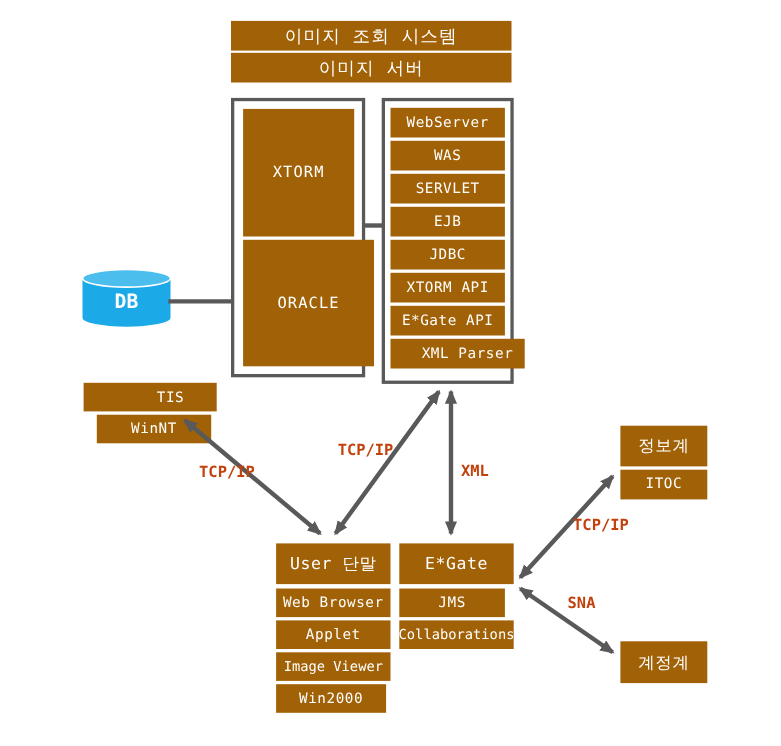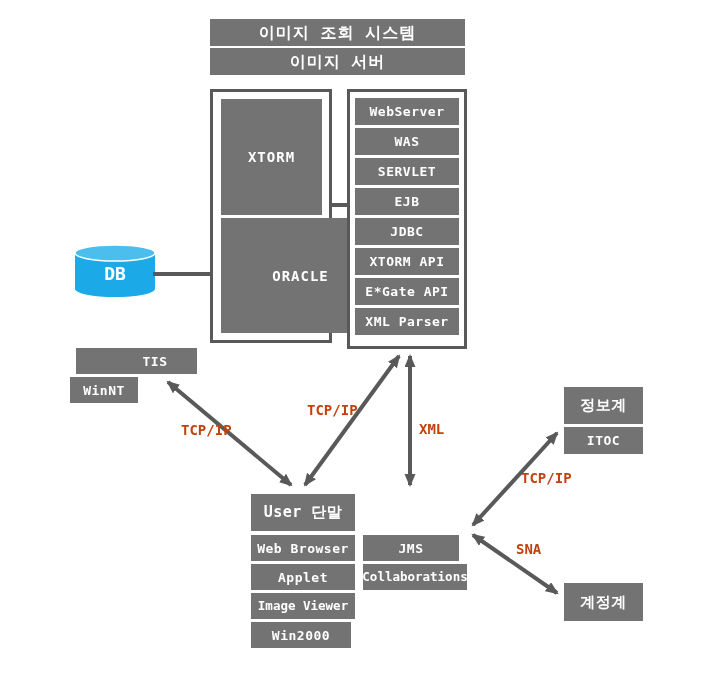--- a/index.html
+++ b/index.html
@@ -2,22 +2,22 @@
 <html><head>
 <meta charset="utf-8">
 <style>
   html,body { margin:0; padding:0; background:#ffffff; }
   .canvas {
     position:relative; width:710px; height:678px; background:#ffffff;
     font-family:"DejaVu Sans Mono","DejaVu Sans",sans-serif; overflow:hidden;
   }
   .abs { position:absolute; }
   .gbox {
-    position:absolute; background:#737373; color:#ffffff;
-    font-weight:bold; font-size:13px; line-height:1;
+    position:absolute; background:#a16207; color:#ffffff;
+    font-weight:normal; font-size:13px; line-height:1;
     display:flex; align-items:center; justify-content:center;
     white-space:nowrap; letter-spacing:0.5px;
   }
   .title { font-size:16px; letter-spacing:1px; }
   .hd    { font-size:15px; }
   .mid   { font-size:14px; letter-spacing:1px; }
   .tight { font-size:12.5px; letter-spacing:0; }
   .container {
     position:absolute; background:#ffffff;
     border:3px solid #595959; box-sizing:border-box;
@@ -31,47 +31,48 @@
 </head>
 <body>
 
 <div class="canvas">
 
   <div class="gbox title" style="left:210px; top:19px; width:255px; height:27px;">이미지 조회 시스템</div>
   <div class="gbox title" style="left:210px; top:48px; width:255px; height:27px;">이미지 서버</div>
 
   <div class="container" style="left:210px; top:89px; width:122px; height:254px;"></div>
   <div class="gbox mid" style="left:221px; top:99px; width:101px; height:116px;">XTORM</div>
-  <div class="gbox mid" style="left:221px; top:218px; width:119px; height:115px;padding-left:20px;">ORACLE</div>
+  <div class="gbox mid" style="left:221px; top:218px; width:119px; height:115px;">ORACLE</div>
 
   <div class="container" style="left:347px; top:89px; width:120px; height:260px;"></div>
   <div class="gbox" style="left:355px; top:98px;  width:104px; height:27px;">WebServer</div>
   <div class="gbox" style="left:355px; top:128px; width:104px; height:27px;">WAS</div>
   <div class="gbox" style="left:355px; top:158px; width:104px; height:27px;">SERVLET</div>
   <div class="gbox" style="left:355px; top:188px; width:104px; height:27px;">EJB</div>
   <div class="gbox" style="left:355px; top:218px; width:104px; height:27px;">JDBC</div>
   <div class="gbox" style="left:355px; top:248px; width:104px; height:27px;">XTORM API</div>
   <div class="gbox" style="left:355px; top:278px; width:104px; height:27px;">E*Gate API</div>
-  <div class="gbox" style="left:355px; top:308px; width:104px; height:27px;">XML Parser</div>
+  <div class="gbox" style="left:355px; top:308px; width:104px; height:27px;padding-left:18px;">XML Parser</div>
 
   <svg class="abs" style="left:70px; top:240px;" width="95" height="62" viewBox="0 0 95 62">
     <path d="M5,13 L5,49 A40,8 0 0 0 85,49 L85,13 A40,8 0 0 1 5,13 Z" fill="#1BA9E8"></path>
     <ellipse cx="45" cy="13" rx="40" ry="8" fill="#4CBEEE" stroke="#ffffff" stroke-width="1.5"></ellipse>
     <text x="45" y="40" text-anchor="middle" fill="#ffffff" font-family="DejaVu Sans Mono, DejaVu Sans, sans-serif" font-size="18" font-weight="bold">DB</text>
   </svg>
 
   <div class="gbox" style="left:76px; top:348px; width:84px; height:26px;padding-left:37px;">TIS</div>
-  <div class="gbox" style="left:70px; top:377px; width:68px; height:26px;">WinNT</div>
+  <div class="gbox" style="left:88px; top:377px; width:104px; height:26px;">WinNT</div>
 
   <div class="gbox hd" style="left:251px; top:494px; width:104px; height:37px;">User 단말</div>
   <div class="gbox" style="left:251px; top:535px; width:104px; height:26px;">Web Browser</div>
   <div class="gbox" style="left:251px; top:564px; width:104px; height:26px;">Applet</div>
   <div class="gbox tight" style="left:251px; top:593px; width:104px; height:26px;">Image Viewer</div>
   <div class="gbox" style="left:251px; top:622px; width:100px; height:26px;">Win2000</div>
 
+  <div class="gbox hd" style="left:363px; top:494px; width:104px; height:37px;">E*Gate</div>
   <div class="gbox" style="left:363px; top:535px; width:96px; height:26px;">JMS</div>
   <div class="gbox tight" style="left:363px; top:564px; width:104px; height:26px;">Collaborations</div>
 
   <div class="gbox hd" style="left:564px; top:387px; width:79px; height:37px;">정보계</div>
   <div class="gbox" style="left:564px; top:427px; width:79px; height:27px;">ITOC</div>
 
   <div class="gbox hd" style="left:564px; top:583px; width:79px; height:38px;">계정계</div>
 
   <svg class="overlay" width="710" height="678" viewBox="0 0 710 678">
     <defs>

